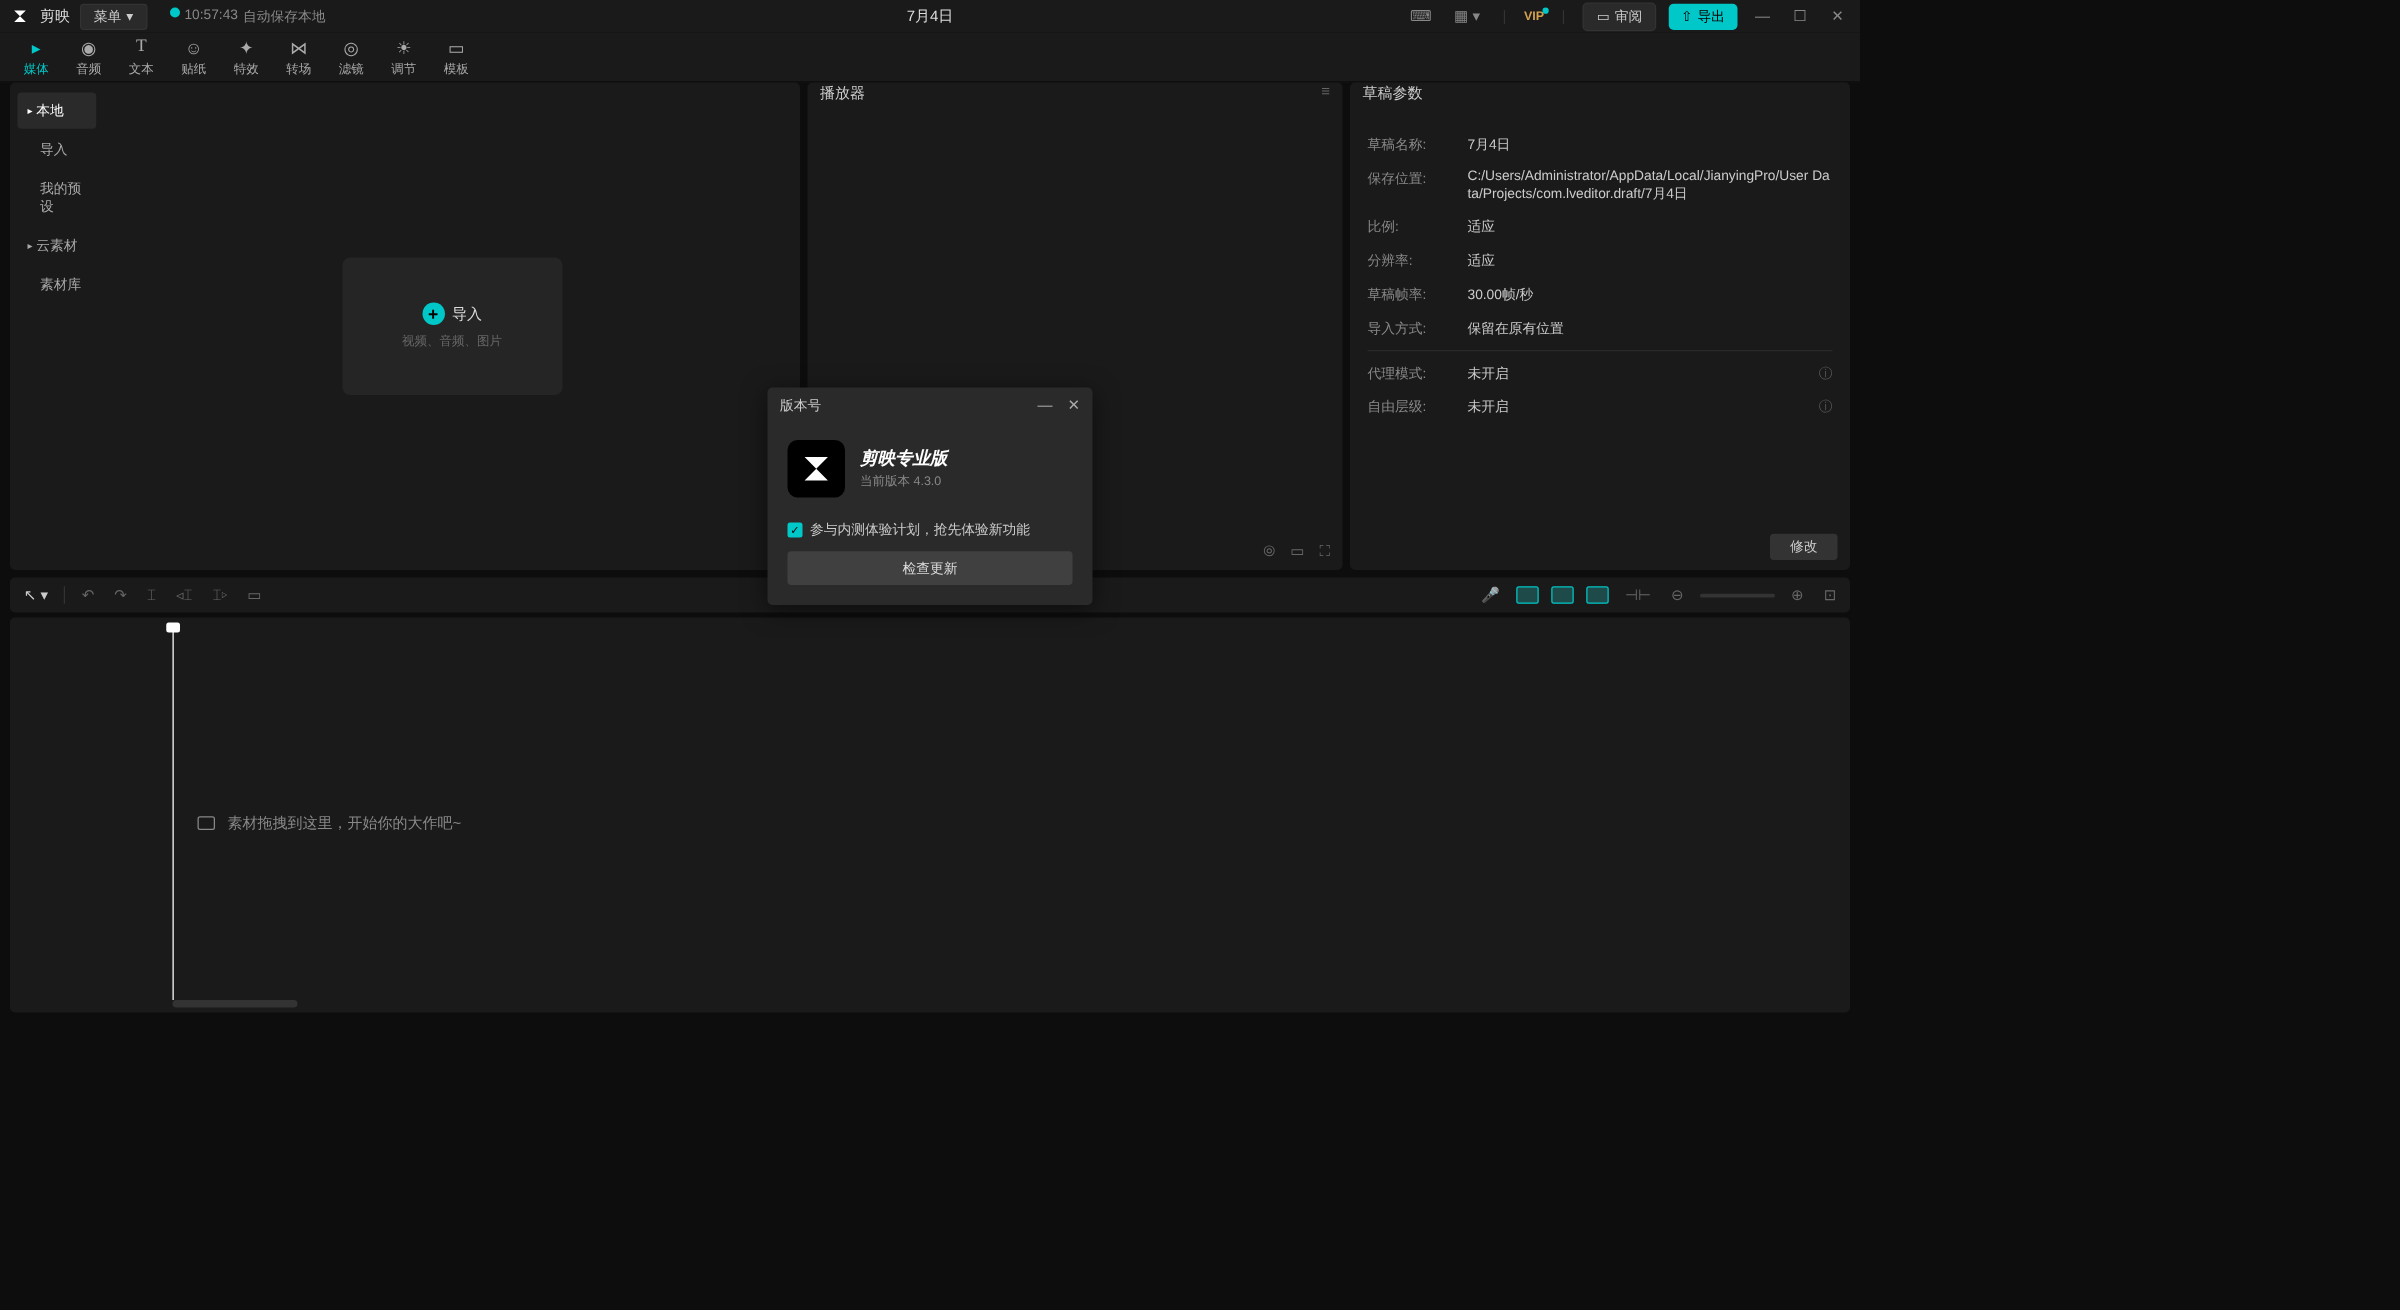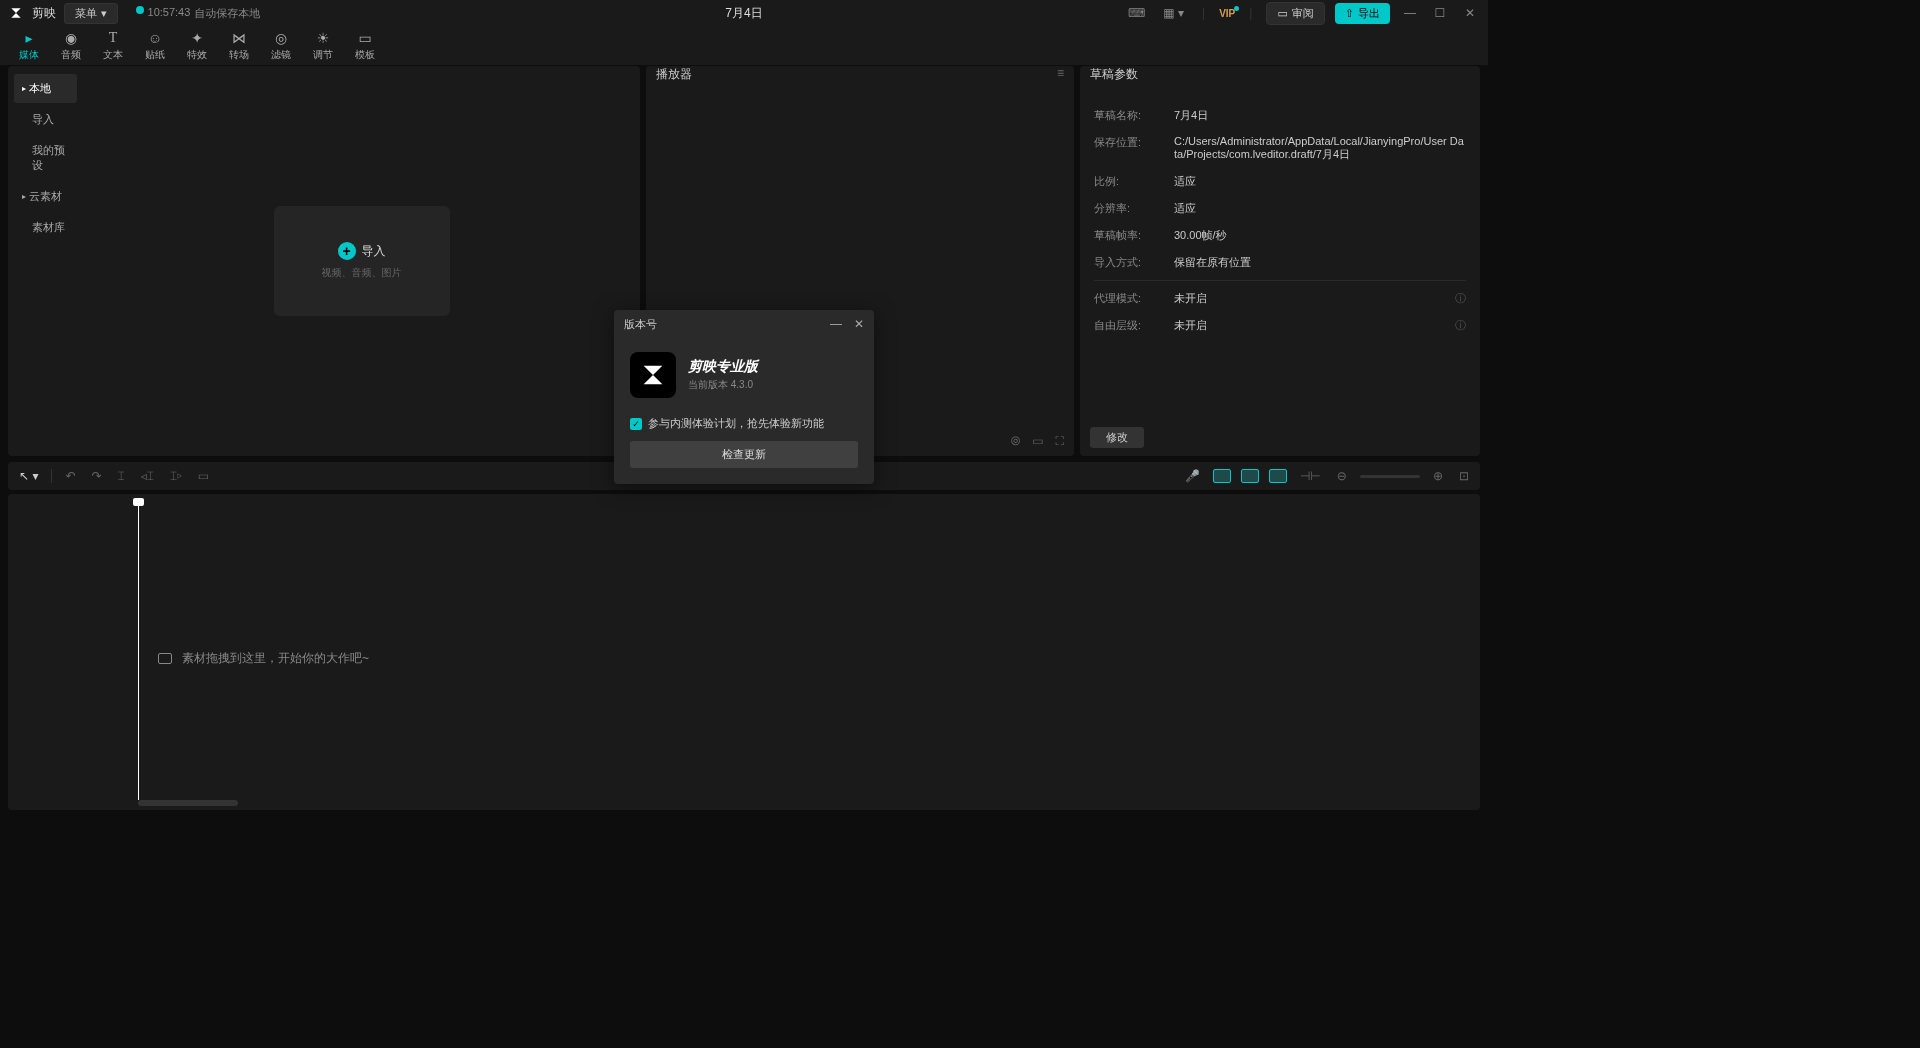--- a/index.html
+++ b/index.html
@@ -53,21 +53,21 @@
 .player-footer { height: 30px; display: flex; align-items: center; justify-content: flex-end; gap: 12px; padding: 0 10px; color: #666; }
 
 
 .params-panel { width: 400px; display: flex; flex-direction: column; }
 .params-body { flex: 1; padding: 8px 14px; overflow: auto; }
 .param-row { display: flex; padding: 6px 0; font-size: 11px; }
 .param-label { width: 80px; color: #888; }
 .param-value { flex: 1; color: #ccc; word-break: break-all; }
 .param-info { margin-left: auto; color: #555; cursor: pointer; }
 .params-divider { height: 1px; background: #2a2a2a; margin: 4px 0; }
-.params-footer { padding: 8px 10px; display: flex; }
+.params-footer { padding: 8px 10px; display: flex; justify-content: flex-end; }
 .modify-btn { background: #333; border-radius: 3px; padding: 3px 16px; color: #ccc; font-size: 11px; cursor: pointer; }
 
 
 .toolbar { height: 28px; background: #1a1a1a; margin: 6px 8px 0; border-radius: 4px; display: flex; align-items: center; padding: 0 8px; gap: 10px; }
 .tool-btn { color: #666; cursor: pointer; padding: 3px; font-size: 12px; }
 .tool-divider { width: 1px; height: 14px; background: #333; }
 .toolbar-right { margin-left: auto; display: flex; align-items: center; gap: 10px; }
 .zoom-btn { width: 18px; height: 14px; background: #1e4a4a; border: 1px solid #00c8c8; border-radius: 2px; cursor: pointer; }
 
 

